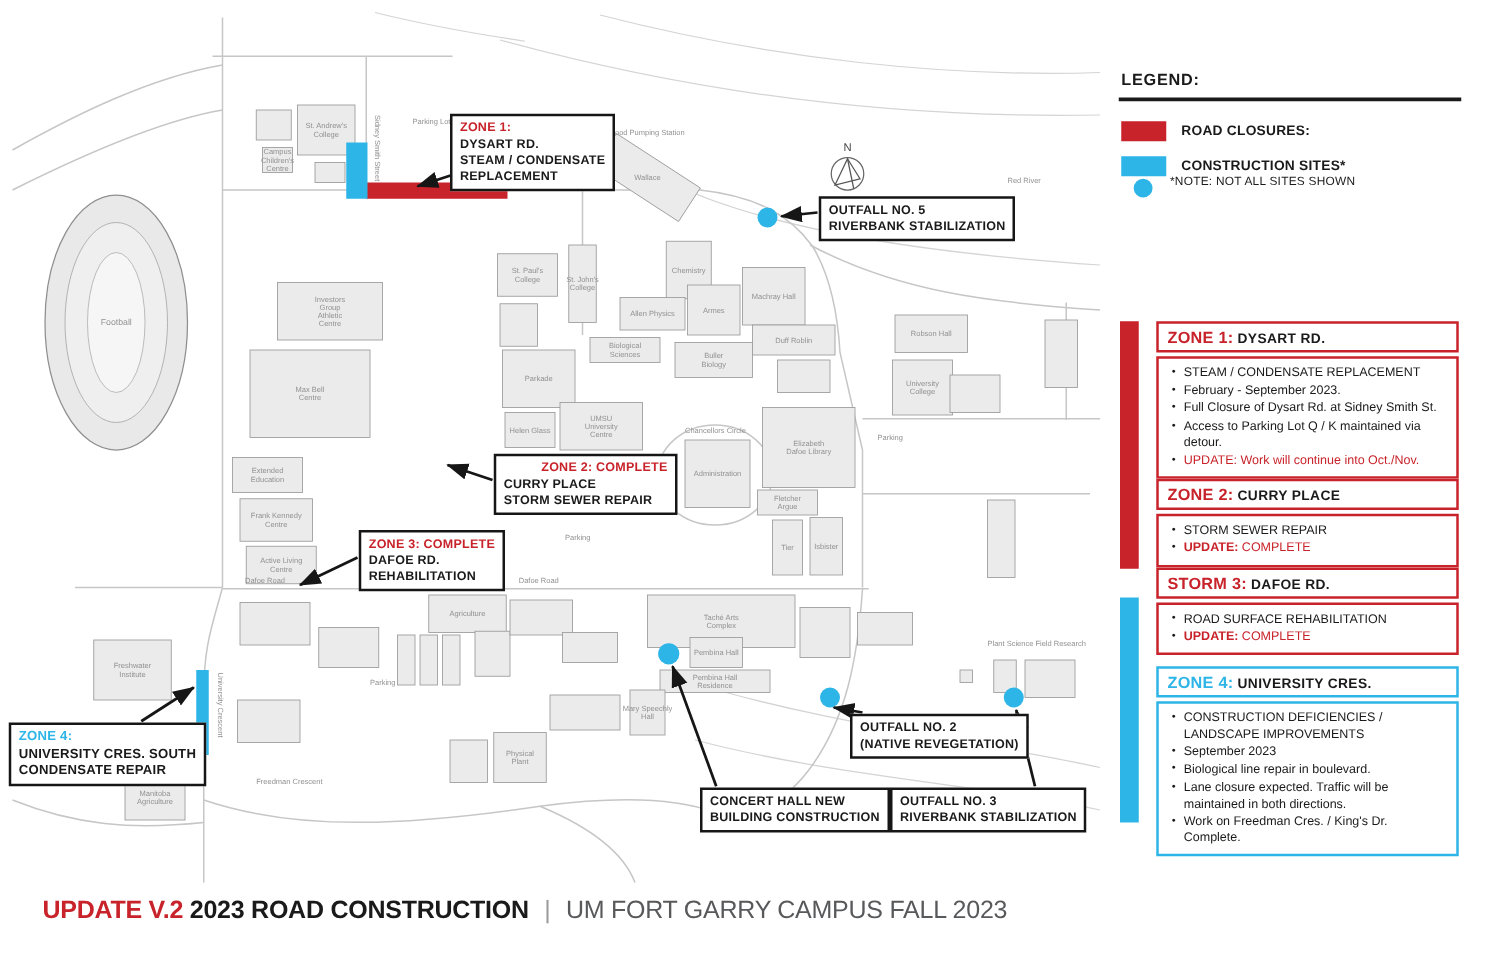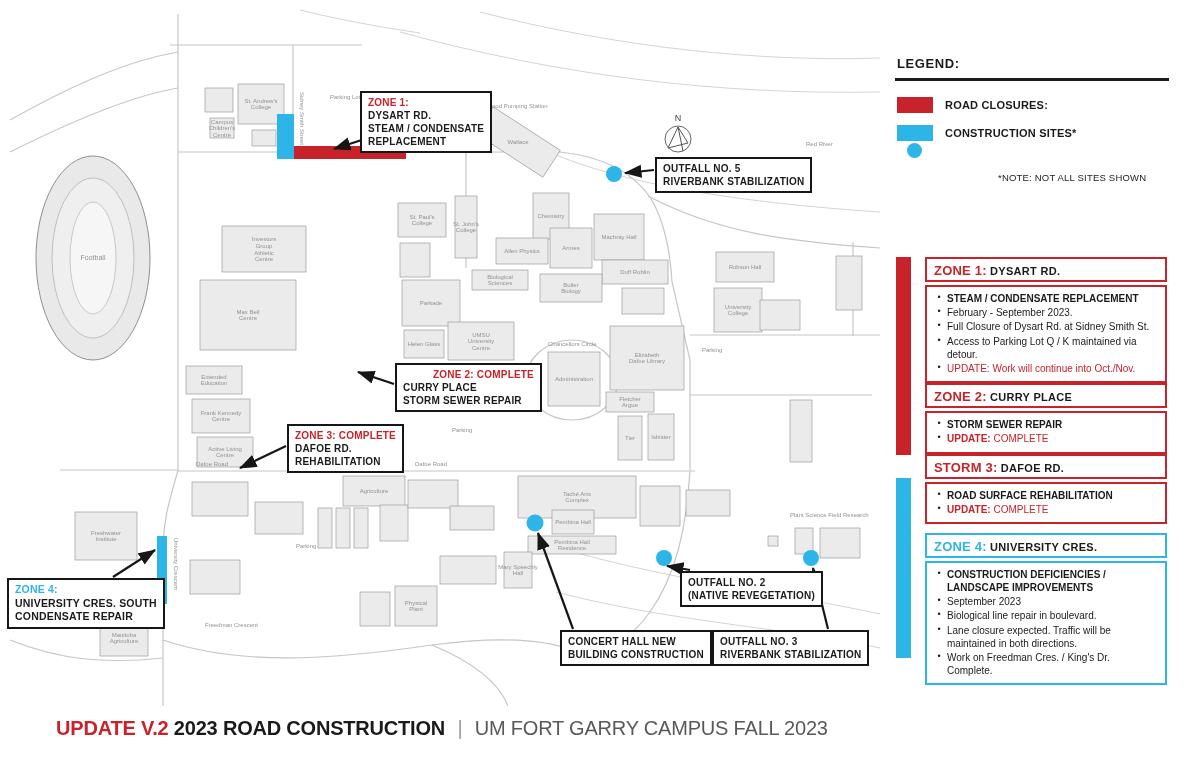--- a/index.html
+++ b/index.html
@@ -21,23 +21,23 @@
   .vbar{position:absolute;width:15px;}
   #zones{position:absolute;left:925px;top:257px;width:242px;}
   .zone{}
   .zone-header{border:2px solid;background:#fff;padding:2px 7px 1px 7px;margin-bottom:3px;}
   .zone-body{border:2px solid;background:#fff;padding:5px 6px 5px 4px;}
   .zprefix{font-size:13px;font-weight:800;letter-spacing:.2px;}
   .zname{font-size:11px;font-weight:700;letter-spacing:.3px;}
   .bullet{display:flex;font-size:10px;line-height:1.32;margin-bottom:1px;}
   .b-dot{width:16px;text-align:center;flex:none;font-size:9px;}
   .b-text{flex:1;padding-right:2px;}
-  .b-bold{font-weight:700;}
+  .b-bold{font-weight:400;}
   
-  .title-bar{position:absolute;left:56px;top:717px;font-size:20px;white-space:nowrap;letter-spacing:-0.2px;text-align:center;}
+  .title-bar{position:absolute;left:34px;top:717px;font-size:20px;white-space:nowrap;letter-spacing:-0.2px;text-align:center;}
   .t-red{font-weight:800;}
   .t-black{font-weight:800;color:#1a1a1a;}
   .t-sep{font-weight:300;color:#9a9b9d;margin:0 7px;}
   .t-gray{font-weight:400;color:#58595b;}
 </style>
 </head>
 <body>
 
 <div class="canvas">
 
@@ -250,21 +250,21 @@
       </div>
     </div>
 
   <div class="legend-title">LEGEND:</div>
   <div class="legend-rule"></div>
   <div class="swatch" id="swatch-red" style="left: 897px; top: 97px; background: rgb(200, 35, 42);"></div>
   <div class="legend-label" style="left:945px;top:99px;">ROAD CLOSURES:</div>
   <div class="swatch" id="swatch-blue" style="left: 897px; top: 125px; background: rgb(46, 181, 232);"></div>
   <div class="legend-dot" id="legend-dot" style="left: 907px; top: 143px; background: rgb(46, 181, 232);"></div>
   <div class="legend-label" style="left:945px;top:127px;">CONSTRUCTION SITES*</div>
-  <div class="legend-note" style="left:998px;top:140px;margin-top:32px;">*NOTE: NOT ALL SITES SHOWN</div>
+  <div class="legend-note" style="left:936px;top:140px;">*NOTE: NOT ALL SITES SHOWN</div>
 
   <div class="vbar" id="red-vbar" style="left: 896px; top: 257px; height: 198px; background: rgb(200, 35, 42);"></div>
   <div class="vbar" id="blue-vbar" style="left: 896px; top: 478px; height: 180px; background: rgb(46, 181, 232);"></div>
 
   <div id="zones">
       <div class="zone">
         <div class="zone-header" style="border-color: rgb(200, 35, 42);"><span class="zprefix" style="color: rgb(200, 35, 42);">ZONE 1:</span><span class="zname"> DYSART RD.</span></div>
         <div class="zone-body" style="border-color: rgb(200, 35, 42);">
           <div class="bullet">
             <span class="b-dot">•</span>

